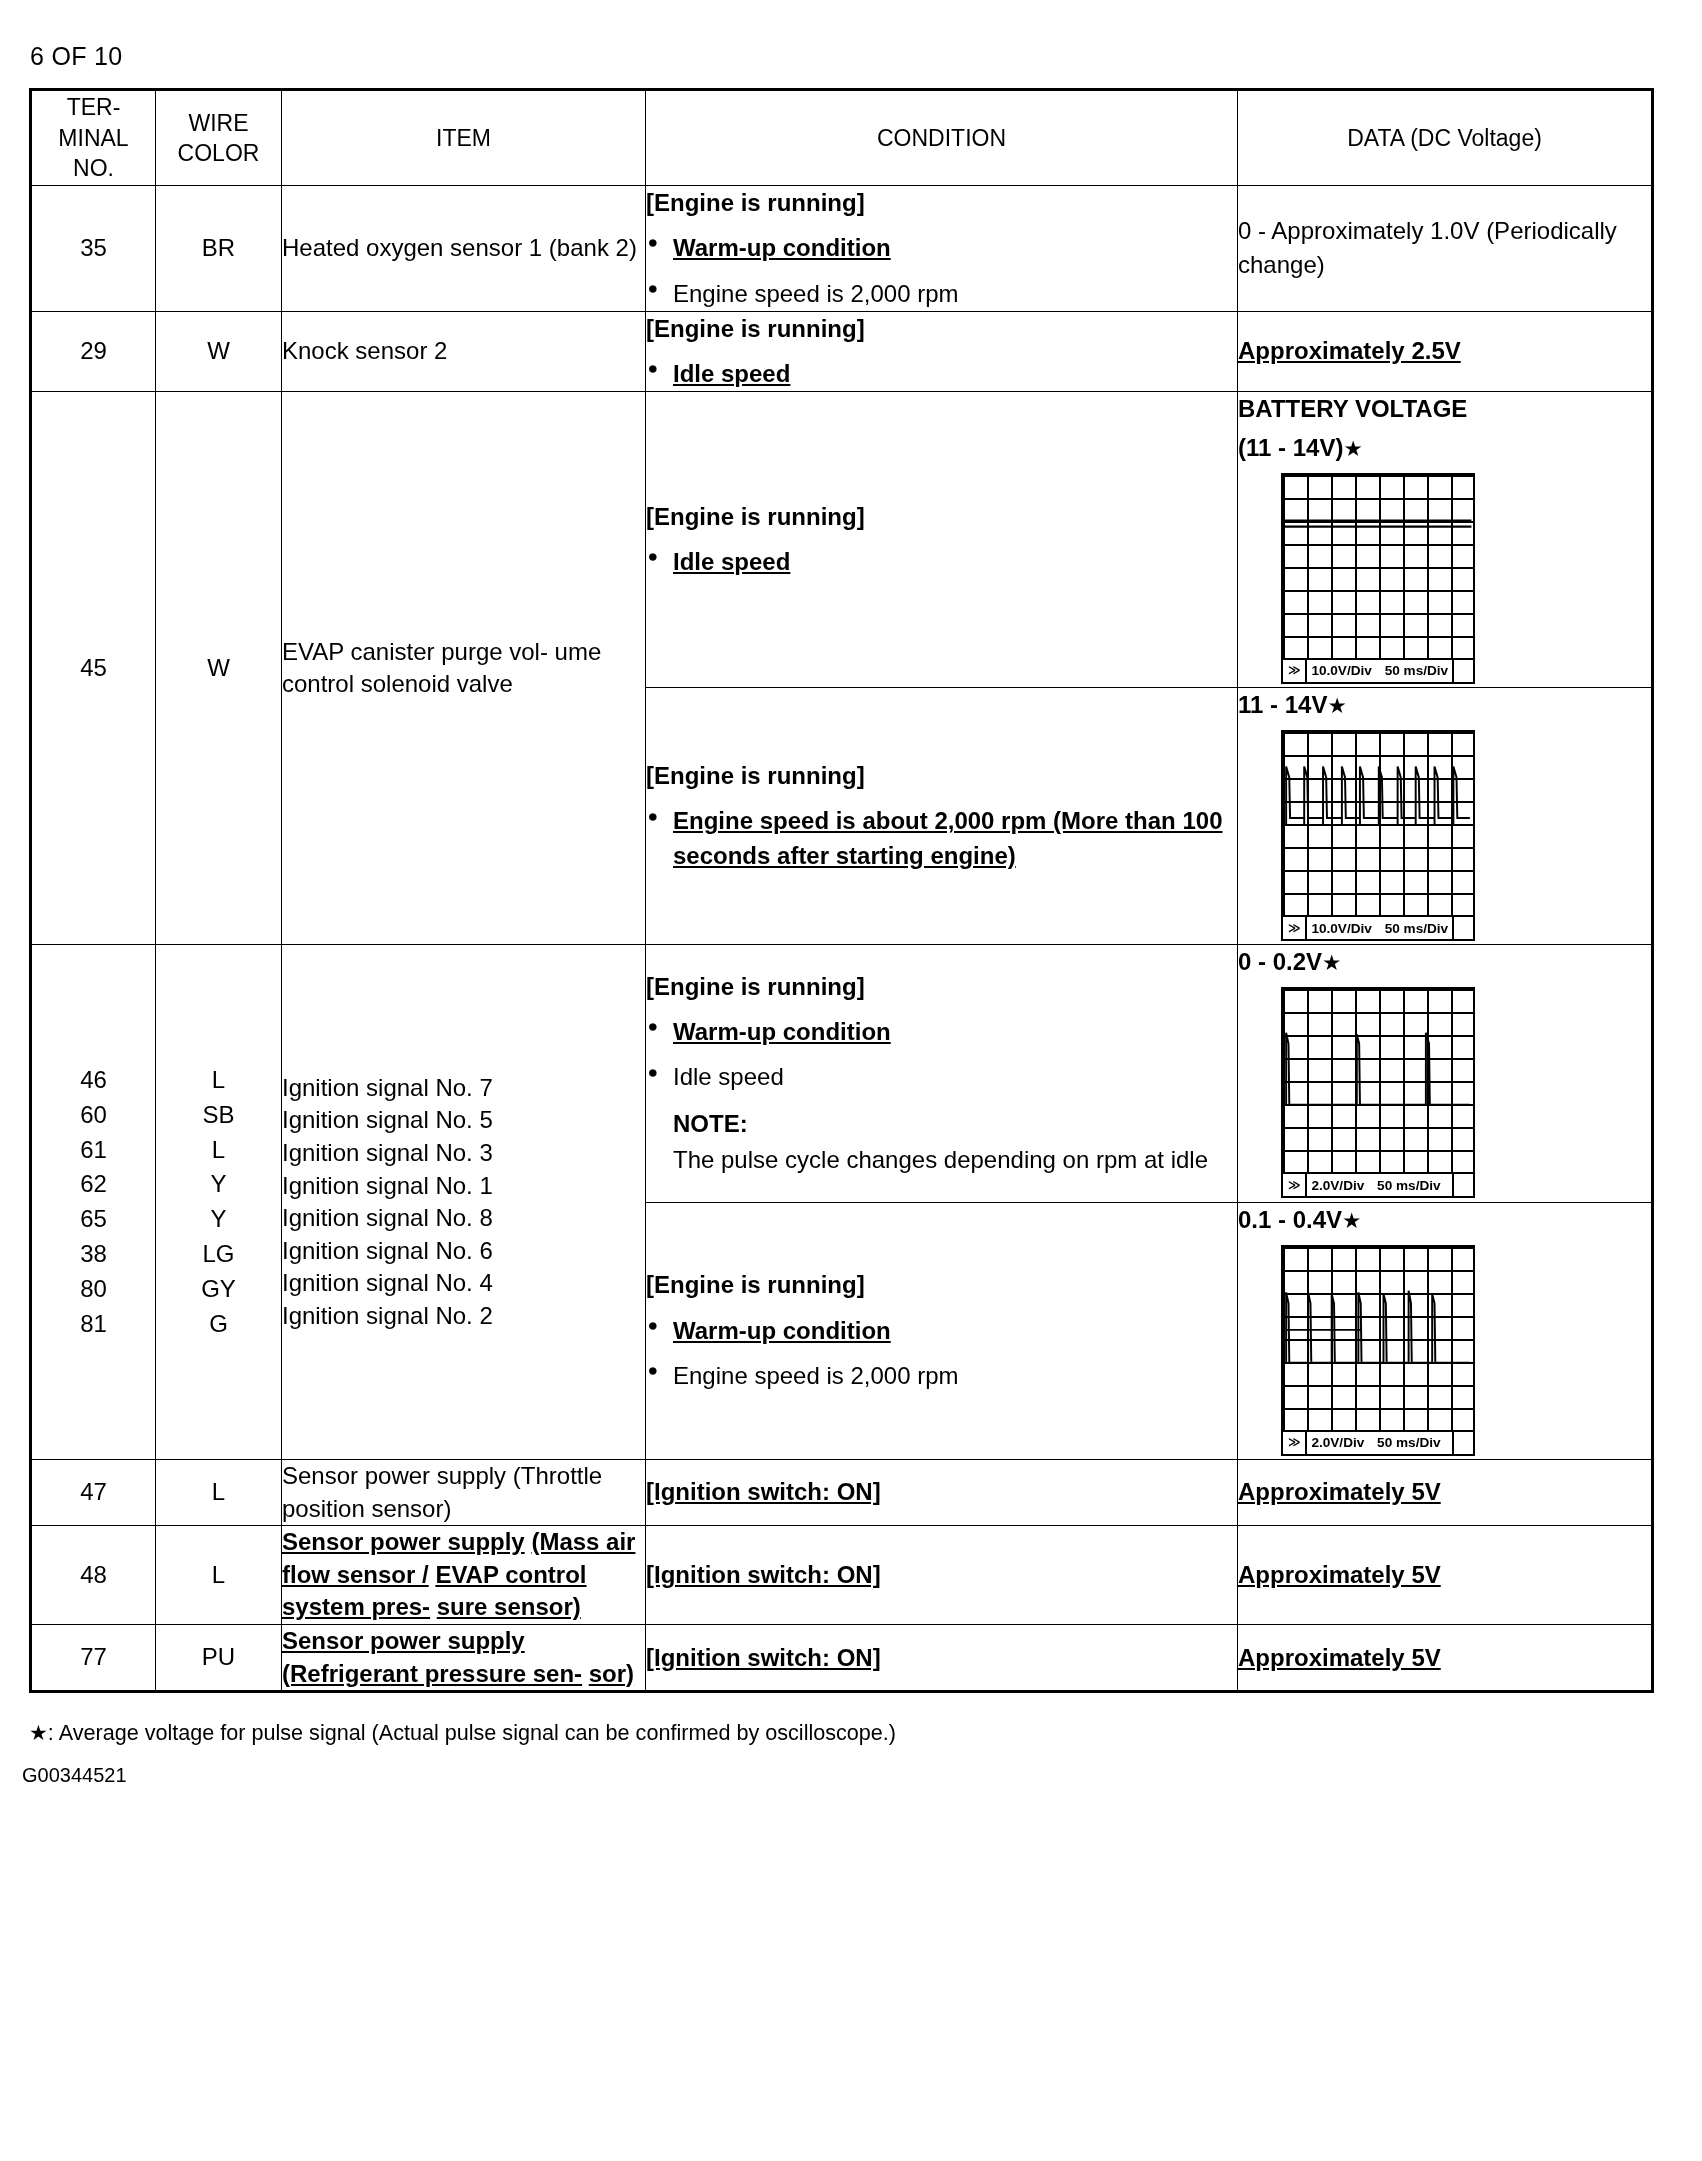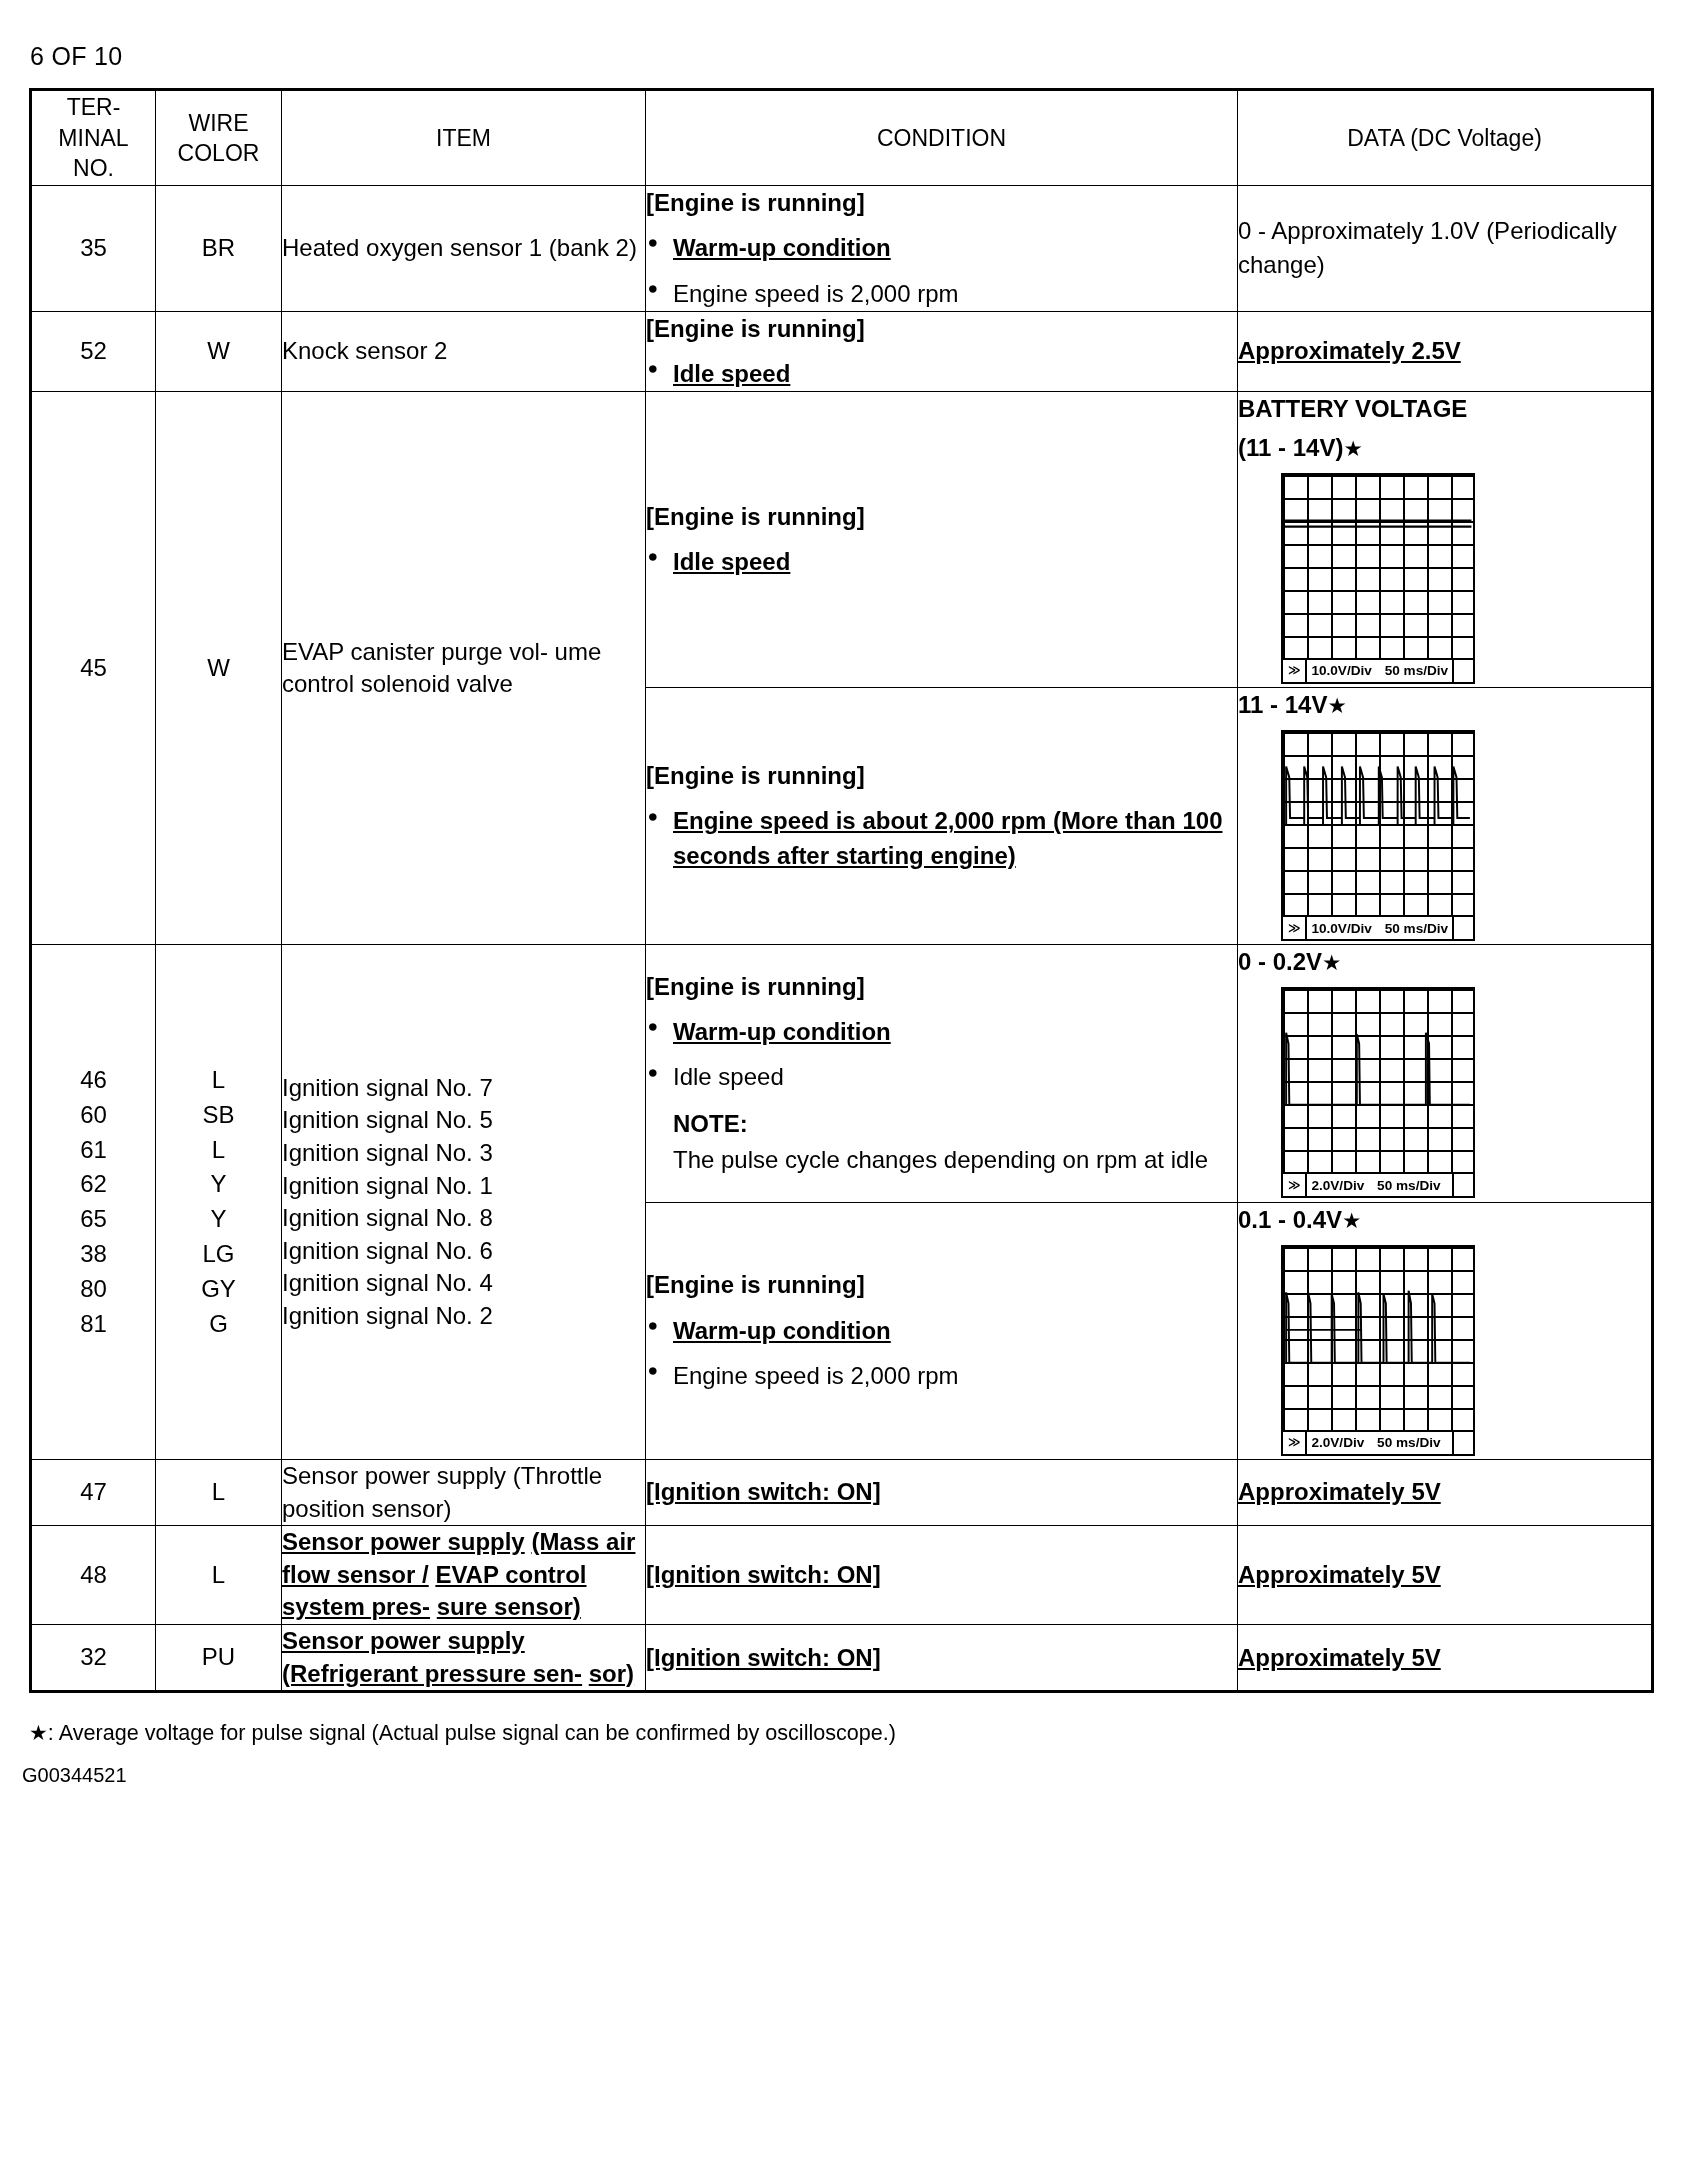--- a/index.html
+++ b/index.html
@@ -166,21 +166,21 @@
             <li>Engine speed is 2,000 rpm</li>
           </ul>
         </td>
         <td class="cell-data">
           <span>0 - Approximately 1.0V</span>
           <span>(Periodically change)</span>
         </td>
       </tr>
 
       <tr>
-        <td class="cell-term">52</td>
+        <td class="cell-term">29</td>
         <td class="cell-wire">W</td>
         <td class="cell-item">
           <span>Knock sensor 2</span>
         </td>
         <td class="cell-cond">
           <span class="bracket">[Engine is running]</span>
           <ul class="bullets">
             <li class="bold">Idle speed</li>
           </ul>
         </td>
@@ -364,21 +364,21 @@
         </td>
         <td class="cell-cond">
           <span class="bold">[Ignition switch: ON]</span>
         </td>
         <td class="cell-data">
           <span class="bold">Approximately 5V</span>
         </td>
       </tr>
 
       <tr>
-        <td class="cell-term">32</td>
+        <td class="cell-term">77</td>
         <td class="cell-wire">PU</td>
         <td class="cell-item">
           <span class="bold">Sensor power supply</span>
           <span class="bold">(Refrigerant pressure sen-</span>
           <span class="bold">sor)</span>
         </td>
         <td class="cell-cond">
           <span class="bold">[Ignition switch: ON]</span>
         </td>
         <td class="cell-data">

